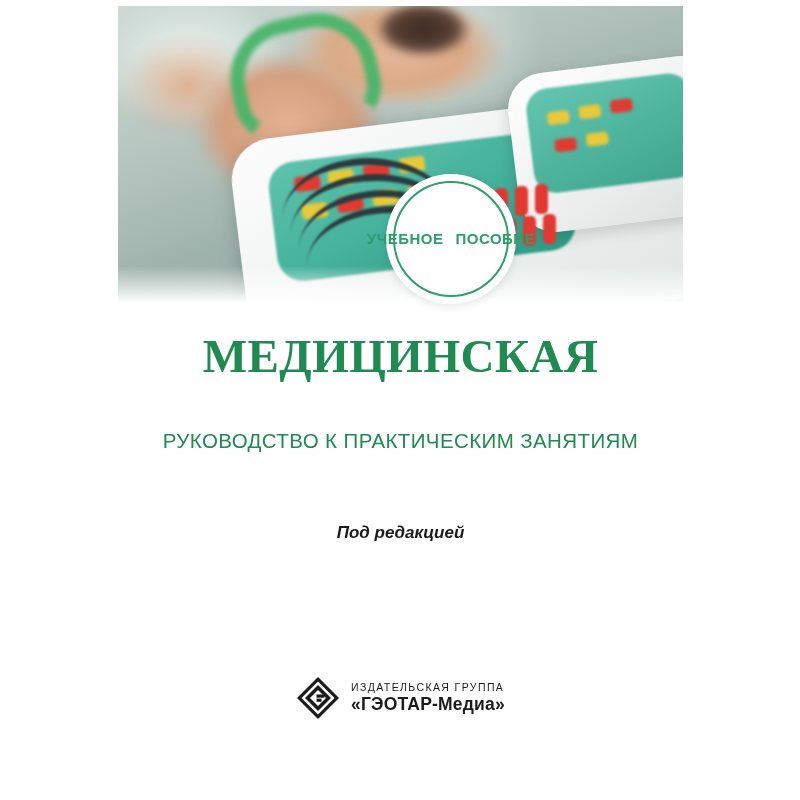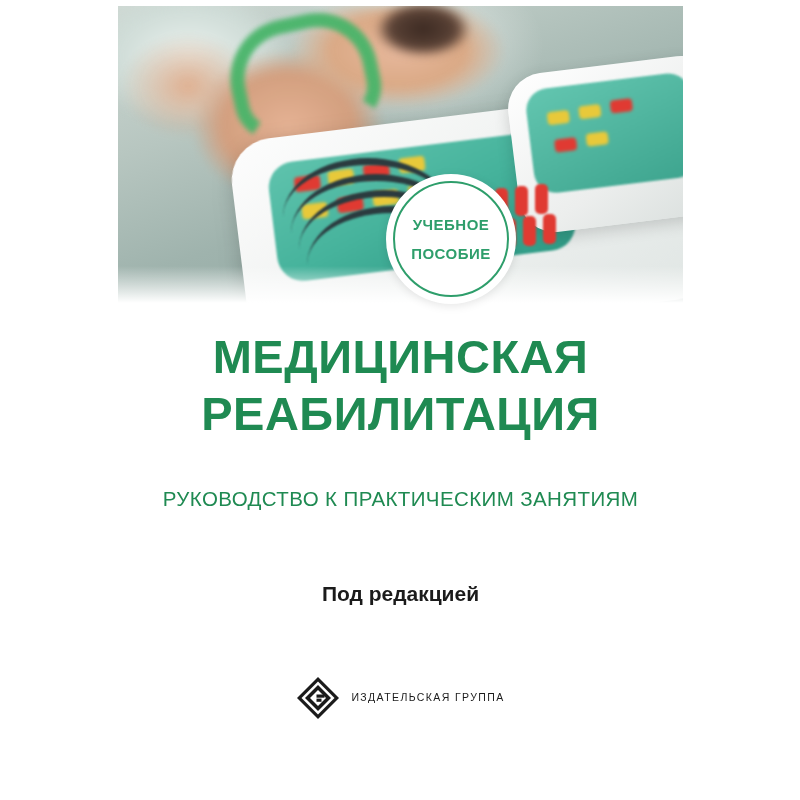--- a/index.html
+++ b/index.html
@@ -190,21 +190,20 @@
     align-items: center;
     justify-content: center;
     box-shadow: 0 2px 10px rgba(0,0,0,0.10);
   }
   .badge-inner {
     width: 112px;
     height: 112px;
     border-radius: 50%;
     border: 2px solid #2e9e6b;
     display: flex;
-    flex-direction: column;
     align-items: center;
     justify-content: center;
     gap: 12px;
   }
   .badge-line {
     color: #2e9e6b;
     font-weight: bold;
     font-size: 15px;
     letter-spacing: 0.5px;
     line-height: 1.15;
@@ -218,35 +217,37 @@
     text-align: center;
   }
   .title {
     color: #1f8a52;
     font-weight: bold;
     font-size: 47px;
     line-height: 1.22;
     letter-spacing: 0.5px;
     text-transform: uppercase;
     margin: 0 30px;
+    font-family: Liberation Serif, serif;
   }
   .subtitle {
     color: #1f8a52;
     font-weight: normal;
     font-size: 20.5px;
     letter-spacing: 0.4px;
     text-transform: uppercase;
     margin: 44px 20px 0 20px;
   }
   .editors {
     margin-top: 66px;
     color: #1b1b1b;
     font-weight: bold;
-    font-size: 21px;
+    font-size: 17px;
     line-height: 1.6;
+    font-style: italic;
   }
 
   
   .publisher {
     position: absolute;
     left: 0;
     right: 0;
     bottom: 74px;
     display: flex;
     align-items: center;
@@ -333,37 +334,37 @@
 
     <div class="badge">
       <div class="badge-inner">
         <div class="badge-line">УЧЕБНОЕ</div>
         <div class="badge-line">ПОСОБИЕ</div>
       </div>
     </div>
 
     <div class="content">
       <div class="title">МЕДИЦИНСКАЯ</div>
-      <div class="title">РЕАБИЛИТАЦИЯ</div>
       <div class="subtitle">РУКОВОДСТВО К ПРАКТИЧЕСКИМ ЗАНЯТИЯМ</div>
       <div class="editors">
         <div>Под редакцией</div>
       </div>
     </div>
 
     <div class="publisher">
       <div class="pub-logo">
         <svg viewBox="0 0 44 44" width="44" height="44" aria-hidden="true">
           <polygon points="22,1 43,22 22,43 1,22" fill="#1b1b1b"></polygon>
           <polygon points="22,5.5 38.5,22 22,38.5 5.5,22" fill="#ffffff"></polygon>
           <polygon points="22,9 35,22 22,35 9,22" fill="#1b1b1b"></polygon>
           <path d="M22 14 L30 22 L22 30 L14 22 Z" fill="#ffffff"></path>
           <rect x="20.5" y="18.5" width="8" height="3.2" fill="#1b1b1b"></rect>
           <rect x="20.5" y="22.6" width="5" height="3.2" fill="#1b1b1b"></rect>
         </svg>
       </div>
       <div class="pub-text">
         <div class="pub-group">ИЗДАТЕЛЬСКАЯ ГРУППА</div>
+        <div class="pub-name">«ГЭОТАР-Медиа»</div>
       </div>
     </div>
 
   </div>
 </div>
 
 </body></html>

